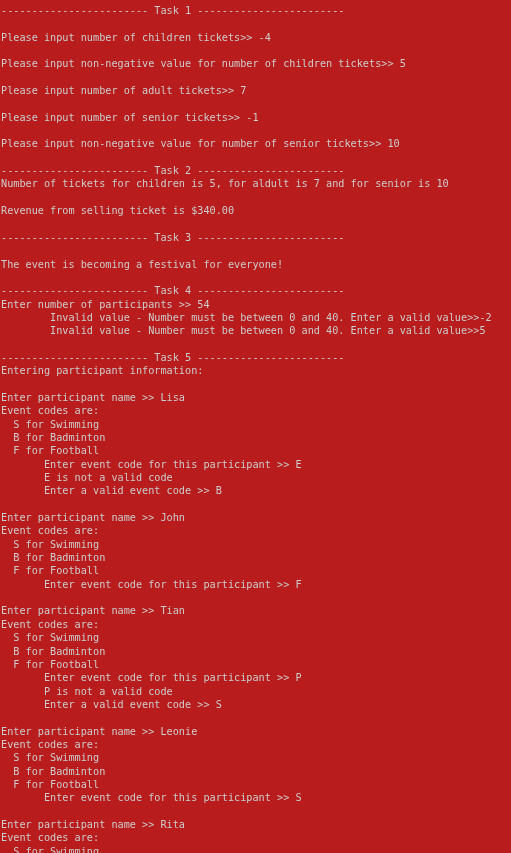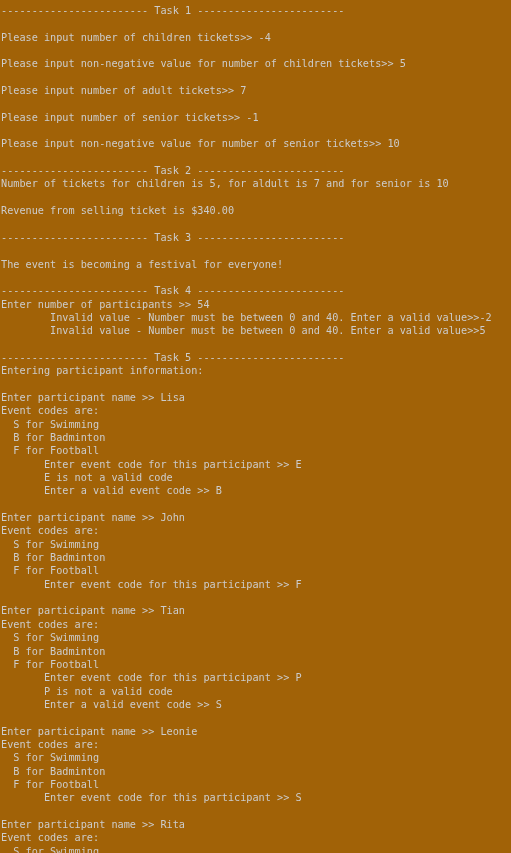--- a/index.html
+++ b/index.html
@@ -9,21 +9,21 @@
     background: #0d0d0d;
   }
   body {
     width: 511px;
     height: 853px;
     overflow: hidden;
   }
   #terminal {
     width: 511px;
     height: 853px;
-    background: #a16207;
+    background: #b91c1c;
     color: #cccccc;
     font-family: "DejaVu Sans Mono", "Liberation Mono", monospace;
     font-size: 10.2px;
     line-height: 13.35px;
     letter-spacing: 0px;
     padding: 4px 0 0 1px;
     box-sizing: border-box;
     white-space: pre;
     overflow: hidden;
   }

